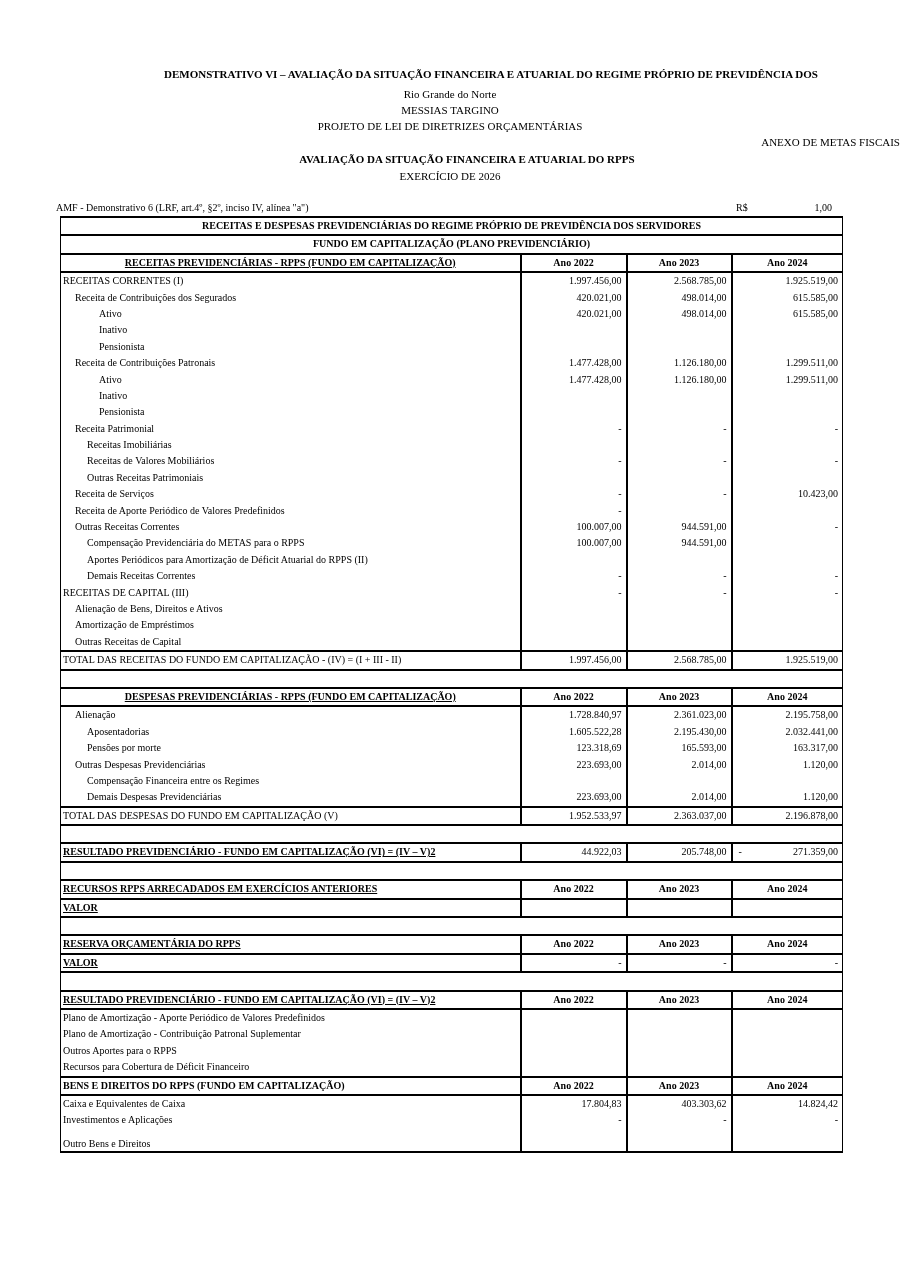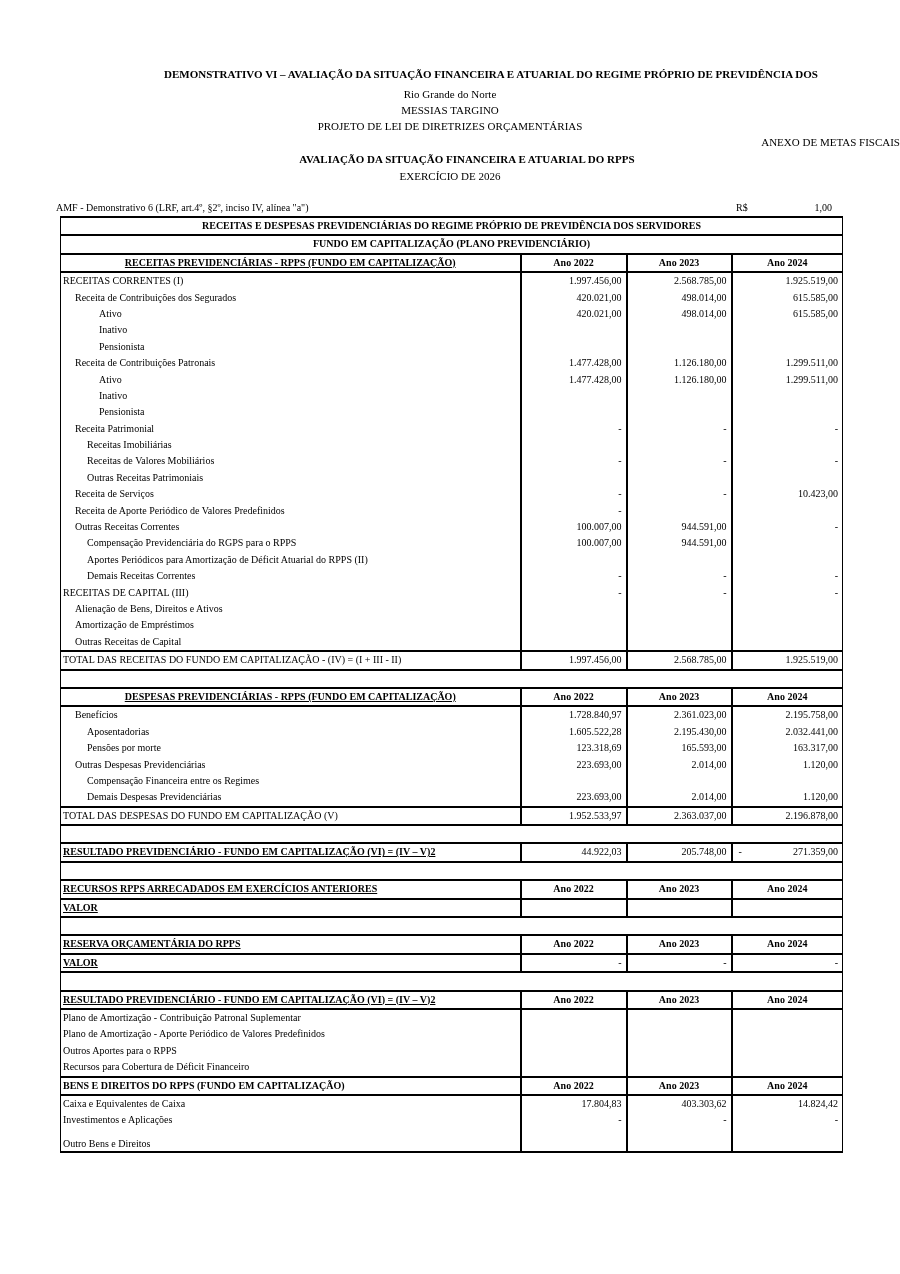--- a/index.html
+++ b/index.html
@@ -152,21 +152,21 @@
         <td class="num vl "></td>
         <td class="num vl  outer"></td>
       </tr>
       <tr>
         <td class="outer i1 ">Outras Receitas Correntes</td>
         <td class="num vl ">100.007,00</td>
         <td class="num vl ">944.591,00</td>
         <td class="num vl  outer">-</td>
       </tr>
       <tr>
-        <td class="outer i2 ">Compensação Previdenciária do RGPS para o RPPS</td>
+        <td class="outer i2 ">Compensação Previdenciária do METAS para o RPPS</td>
         <td class="num vl ">100.007,00</td>
         <td class="num vl ">944.591,00</td>
         <td class="num vl  outer"></td>
       </tr>
       <tr>
         <td class="outer i2 ">Aportes Periódicos para Amortização de Déficit Atuarial do RPPS (II)</td>
         <td class="num vl "></td>
         <td class="num vl "></td>
         <td class="num vl  outer"></td>
       </tr>
@@ -209,21 +209,21 @@
       <tr>
         <td class="outer bb" colspan="4"></td>
       </tr>
       <tr class="tall">
         <td class="outer bt bb ctr bold ul">DESPESAS PREVIDENCIÁRIAS - RPPS (FUNDO EM CAPITALIZAÇÃO)</td>
         <td class="bt bb vl ctr bold">Ano 2022</td>
         <td class="bt bb vl ctr bold">Ano 2023</td>
         <td class="bt bb vl ctr bold outer">Ano 2024</td>
       </tr>
       <tr>
-        <td class="outer i1 ">Benefícios</td>
+        <td class="outer i1 ">Alienação</td>
         <td class="num vl ">1.728.840,97</td>
         <td class="num vl ">2.361.023,00</td>
         <td class="num vl  outer">2.195.758,00</td>
       </tr>
       <tr>
         <td class="outer i2 ">Aposentadorias</td>
         <td class="num vl ">1.605.522,28</td>
         <td class="num vl ">2.195.430,00</td>
         <td class="num vl  outer">2.032.441,00</td>
       </tr>
@@ -299,27 +299,27 @@
       <tr>
         <td class="outer bb" colspan="4"></td>
       </tr>
       <tr class="tall">
         <td class="outer bt bb bold ul">RESULTADO PREVIDENCIÁRIO - FUNDO EM CAPITALIZAÇÃO (VI) = (IV – V)2</td>
         <td class="bt bb vl ctr bold">Ano 2022</td>
         <td class="bt bb vl ctr bold">Ano 2023</td>
         <td class="bt bb vl ctr bold outer">Ano 2024</td>
       </tr>
       <tr>
+        <td class="outer">Plano de Amortização - Aporte Periódico de Valores Predefinidos</td>
+        <td class="vl"></td>
+        <td class="vl"></td>
+        <td class="vl outer"></td>
+      </tr>
+      <tr>
         <td class="outer ">Plano de Amortização - Contribuição Patronal Suplementar</td>
-        <td class="vl"></td>
-        <td class="vl"></td>
-        <td class="vl outer"></td>
-      </tr>
-      <tr>
-        <td class="outer">Plano de Amortização - Aporte Periódico de Valores Predefinidos</td>
         <td class="vl"></td>
         <td class="vl"></td>
         <td class="vl outer"></td>
       </tr>
       <tr>
         <td class="outer">Outros Aportes para o RPPS</td>
         <td class="vl"></td>
         <td class="vl"></td>
         <td class="vl outer"></td>
       </tr>

